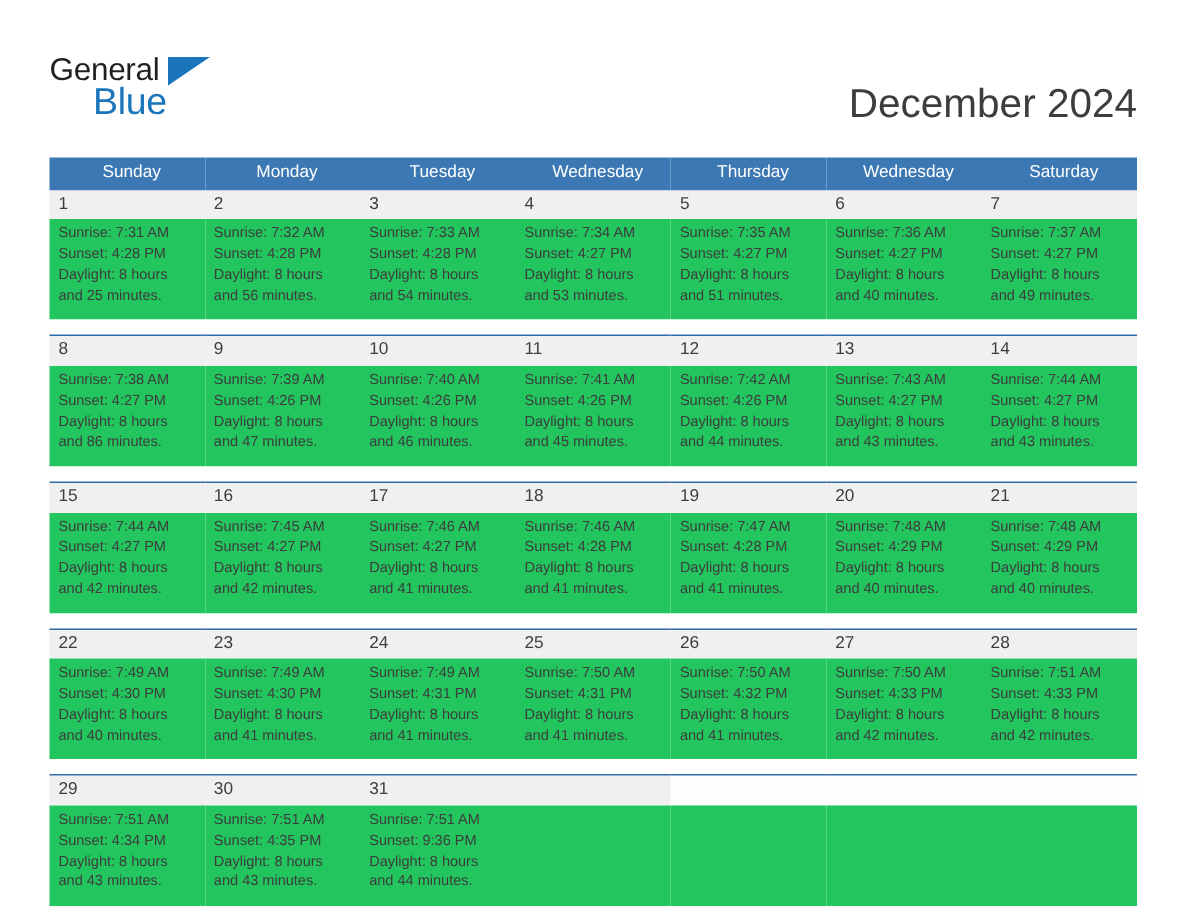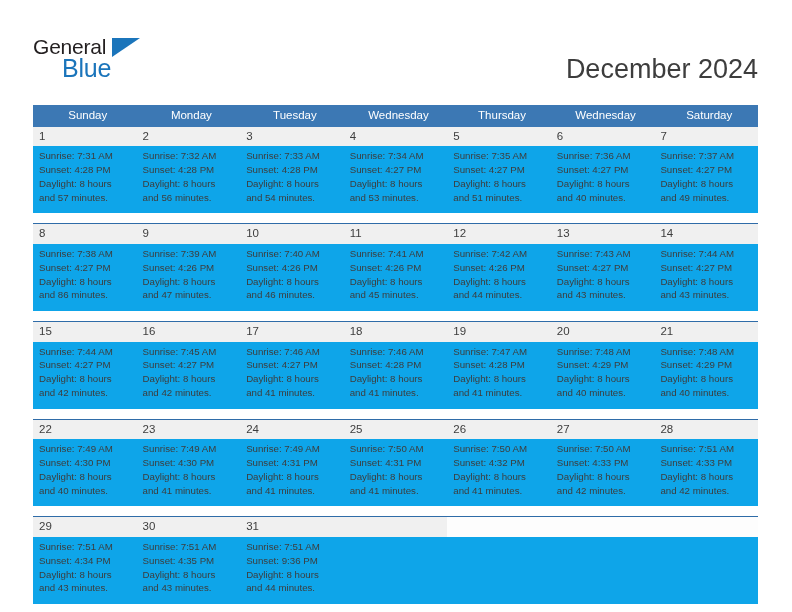--- a/index.html
+++ b/index.html
@@ -107,21 +107,21 @@
 
   .daynum-row td {
     background: #f0f0f0;
     font-size: 11.5px;
     color: #3d3d3d;
     padding: 3px 0 4px 6px;
     line-height: 1.1;
     vertical-align: top;
   }
   .info-row td {
-    background: #0ea5e9;
+    background: #22c55e;
     font-size: 9.7px;
     color: #3d3d3d;
     padding: 3px 6px 9px 6px;
     line-height: 1.42;
     vertical-align: top;
   }
   .info-row td .line { display: block; white-space: nowrap; }
 
   .week-sep td {
     padding: 0;
@@ -180,21 +180,21 @@
           <td>4</td>
           <td>5</td>
           <td>6</td>
           <td>7</td>
         </tr>
         <tr class="info-row">
           <td>
             <span class="line">Sunrise: 7:31 AM</span>
             <span class="line">Sunset: 4:28 PM</span>
             <span class="line">Daylight: 8 hours</span>
-            <span class="line">and 57 minutes.</span>
+            <span class="line">and 25 minutes.</span>
           </td>
           <td>
             <span class="line">Sunrise: 7:32 AM</span>
             <span class="line">Sunset: 4:28 PM</span>
             <span class="line">Daylight: 8 hours</span>
             <span class="line">and 56 minutes.</span>
           </td>
           <td>
             <span class="line">Sunrise: 7:33 AM</span>
             <span class="line">Sunset: 4:28 PM</span>

